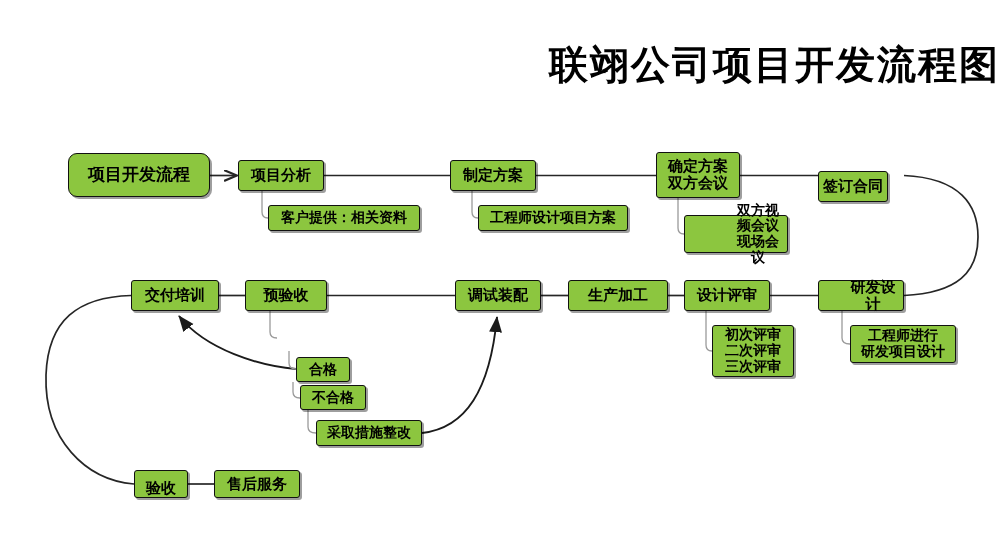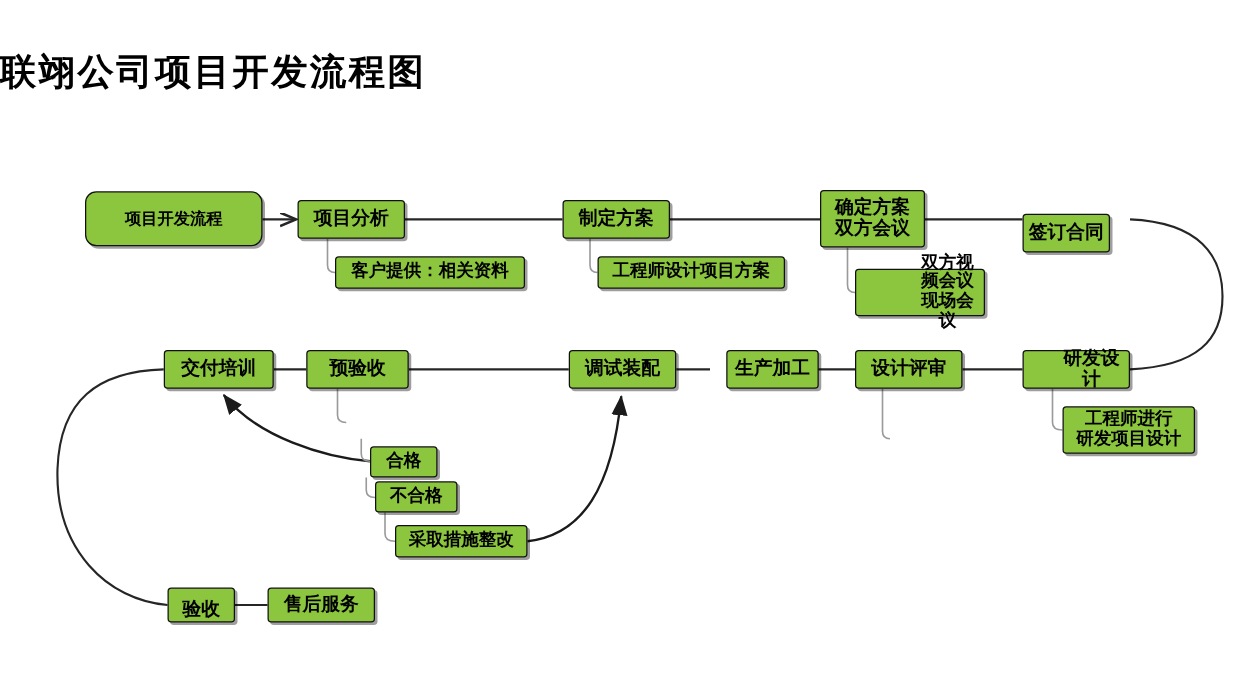--- a/index.html
+++ b/index.html
@@ -13,22 +13,22 @@
     height: 541px;
     background: #ffffff;
     overflow: hidden;
     font-family: "Liberation Serif", "DejaVu Serif", serif;
   }
   #title {
     position: absolute;
     left: 0;
     top: 38px;
     width: 1000px;
-    text-align: left;
-    font-size: 29px;
+    text-align: right;
+    font-size: 39px;
     font-weight: bold;
     color: #000000;
     letter-spacing: 2px;
     font-family: "Liberation Serif", "DejaVu Serif", serif;
   }
   svg.wires {
     position: absolute;
     left: 0;
     top: 0;
     width: 1000px;
@@ -53,21 +53,21 @@
     z-index: 5;
   }
   .node.rounded {
     border-radius: 9px;
   }
   .node .inner {
     display: block;
     padding: 0 4px;
   }
   .n-main { font-size: 15px; }
-  .n-head { font-size: 13px; }
+  .n-head { font-size: 17px; }
   .n-sub  { font-size: 14px; }
 </style>
 </head>
 <body>
 
 <div id="canvas">
 
   <div id="title">联翊公司项目开发流程图</div>
 
   <svg class="wires" viewBox="0 0 1000 541">
@@ -149,22 +149,27 @@
     <span class="inner">研发设计</span>
   </div>
   <div class="node n-sub" style="left:850px;top:325px;width:106px;height:38px;">
     <span class="inner">工程师进行
 研发项目设计</span>
   </div>
 
   <div class="node n-main" style="left:684px;top:280px;width:86px;height:31px;">
     <span class="inner">设计评审</span>
   </div>
+  <div class="node n-sub" style="left:712px;top:325px;width:82px;height:52px;">
+    <span class="inner">初次评审
+二次评审
+三次评审</span>
+  </div>
 
-  <div class="node n-main" style="left:581px;top:280px;width:74px;height:31px;">
+  <div class="node n-main" style="left:568px;top:280px;width:100px;height:31px;">
     <span class="inner">生产加工</span>
   </div>
 
   <div class="node n-main" style="left:455px;top:280px;width:86px;height:31px;">
     <span class="inner">调试装配</span>
   </div>
 
   <div class="node n-main" style="left:245px;top:280px;width:82px;height:31px;">
     <span class="inner">预验收</span>
   </div>

